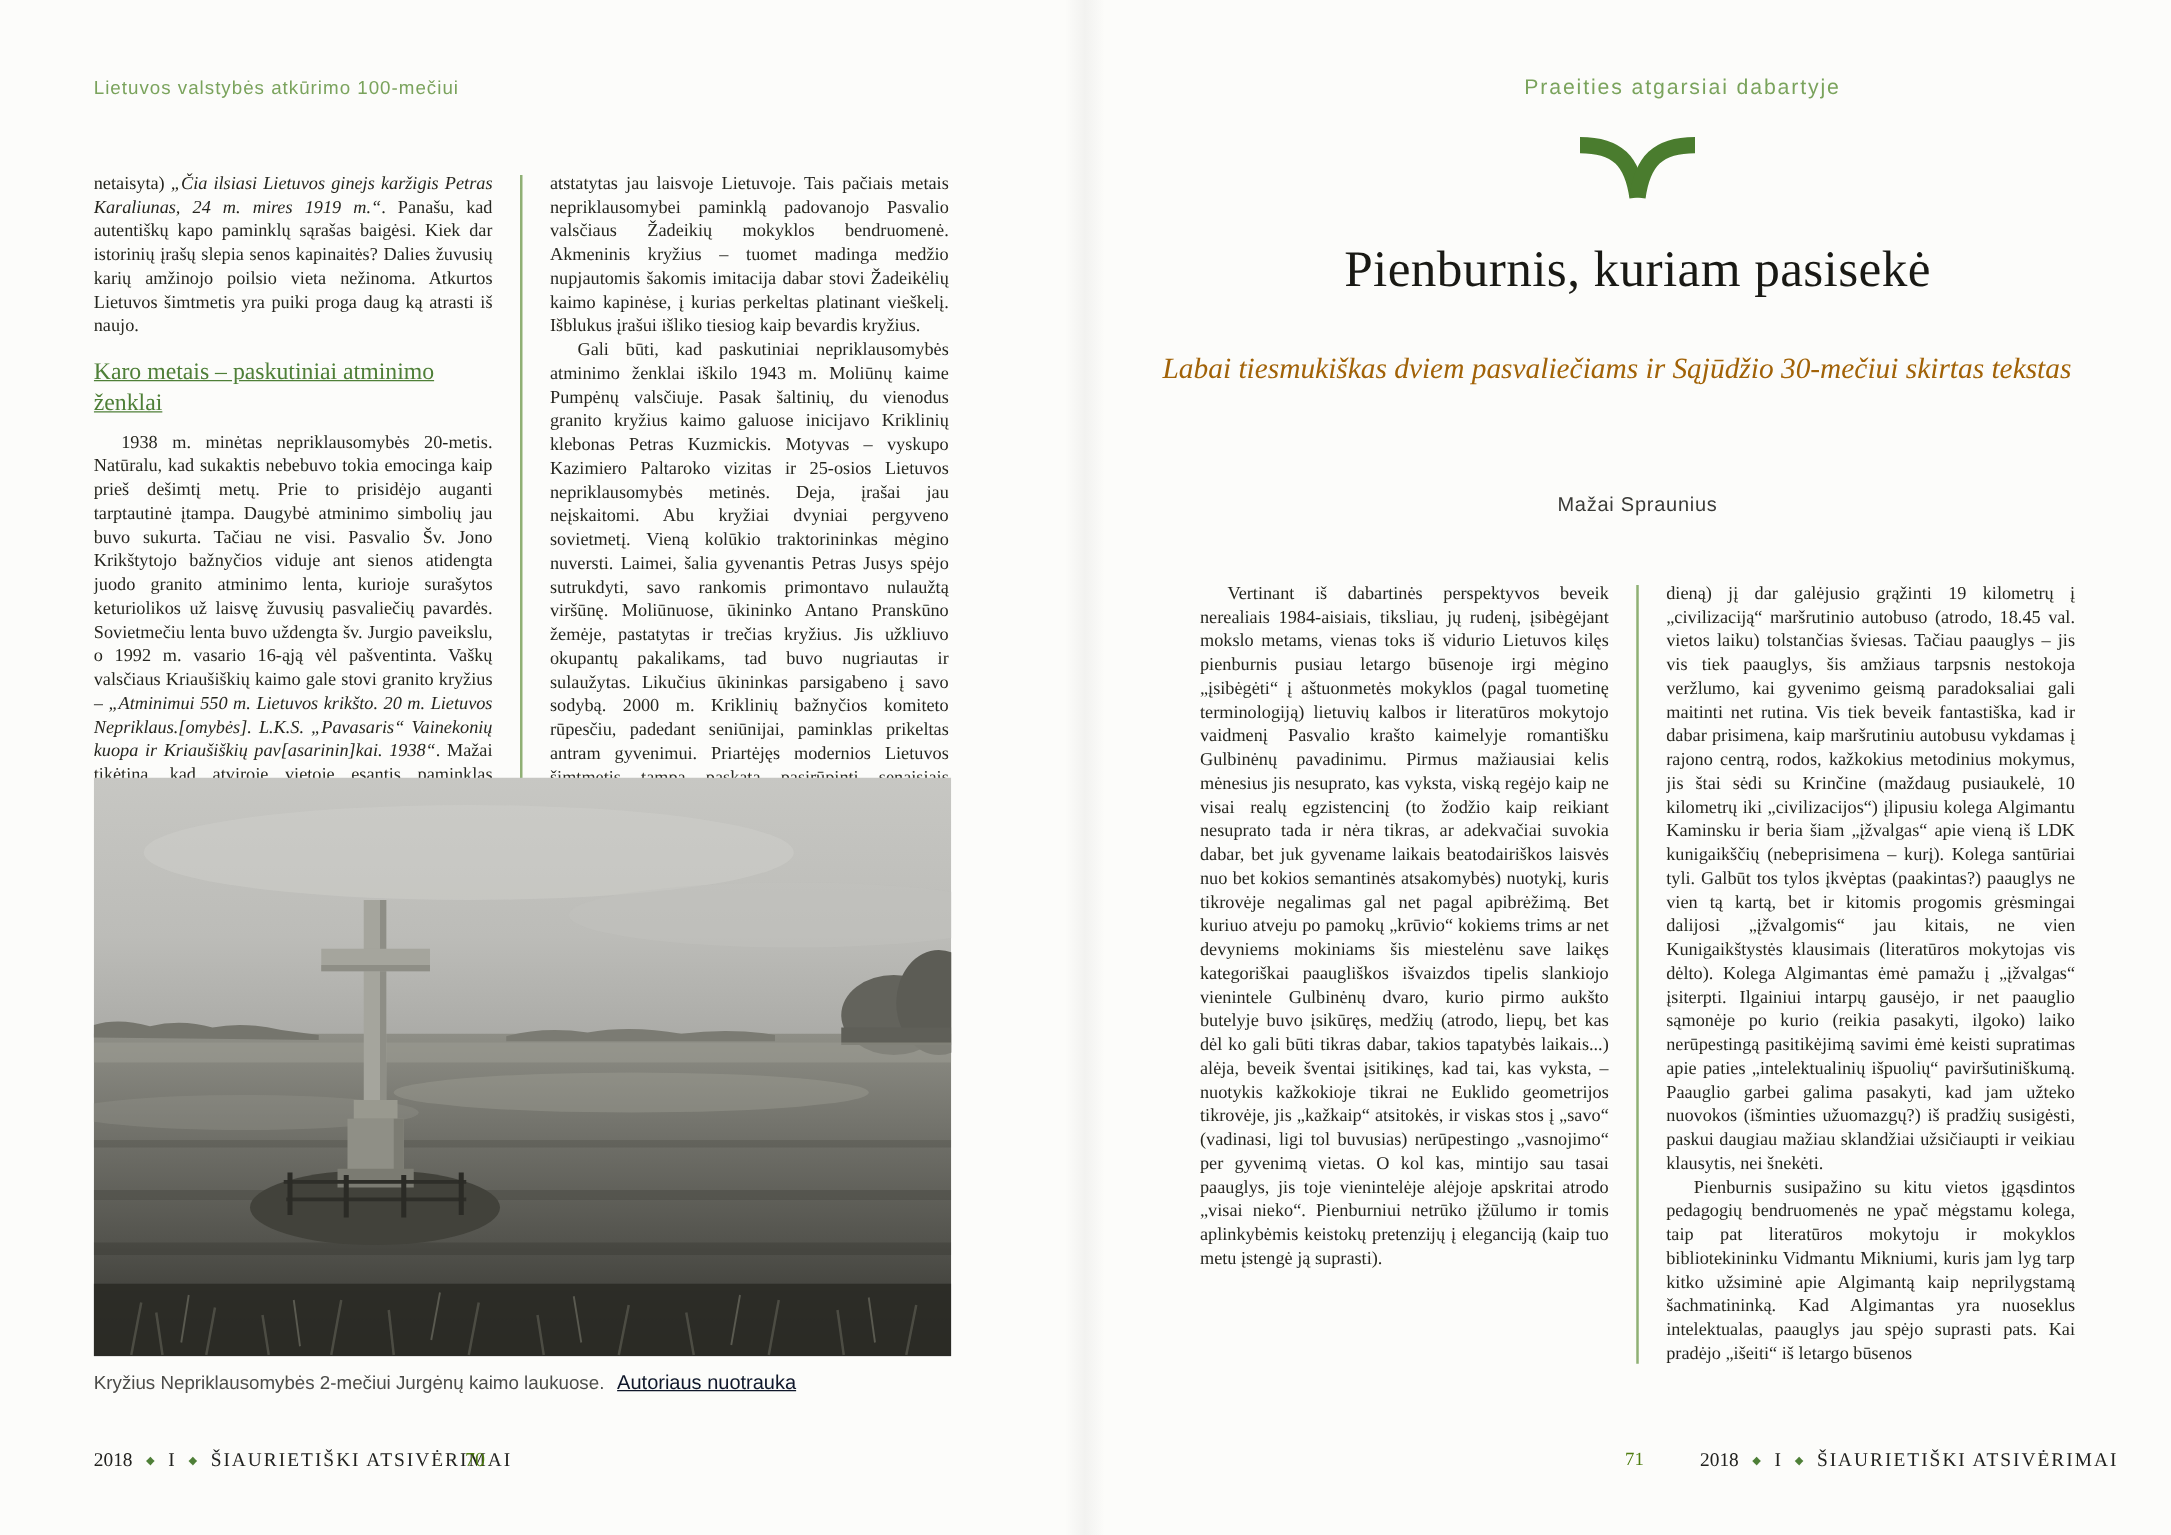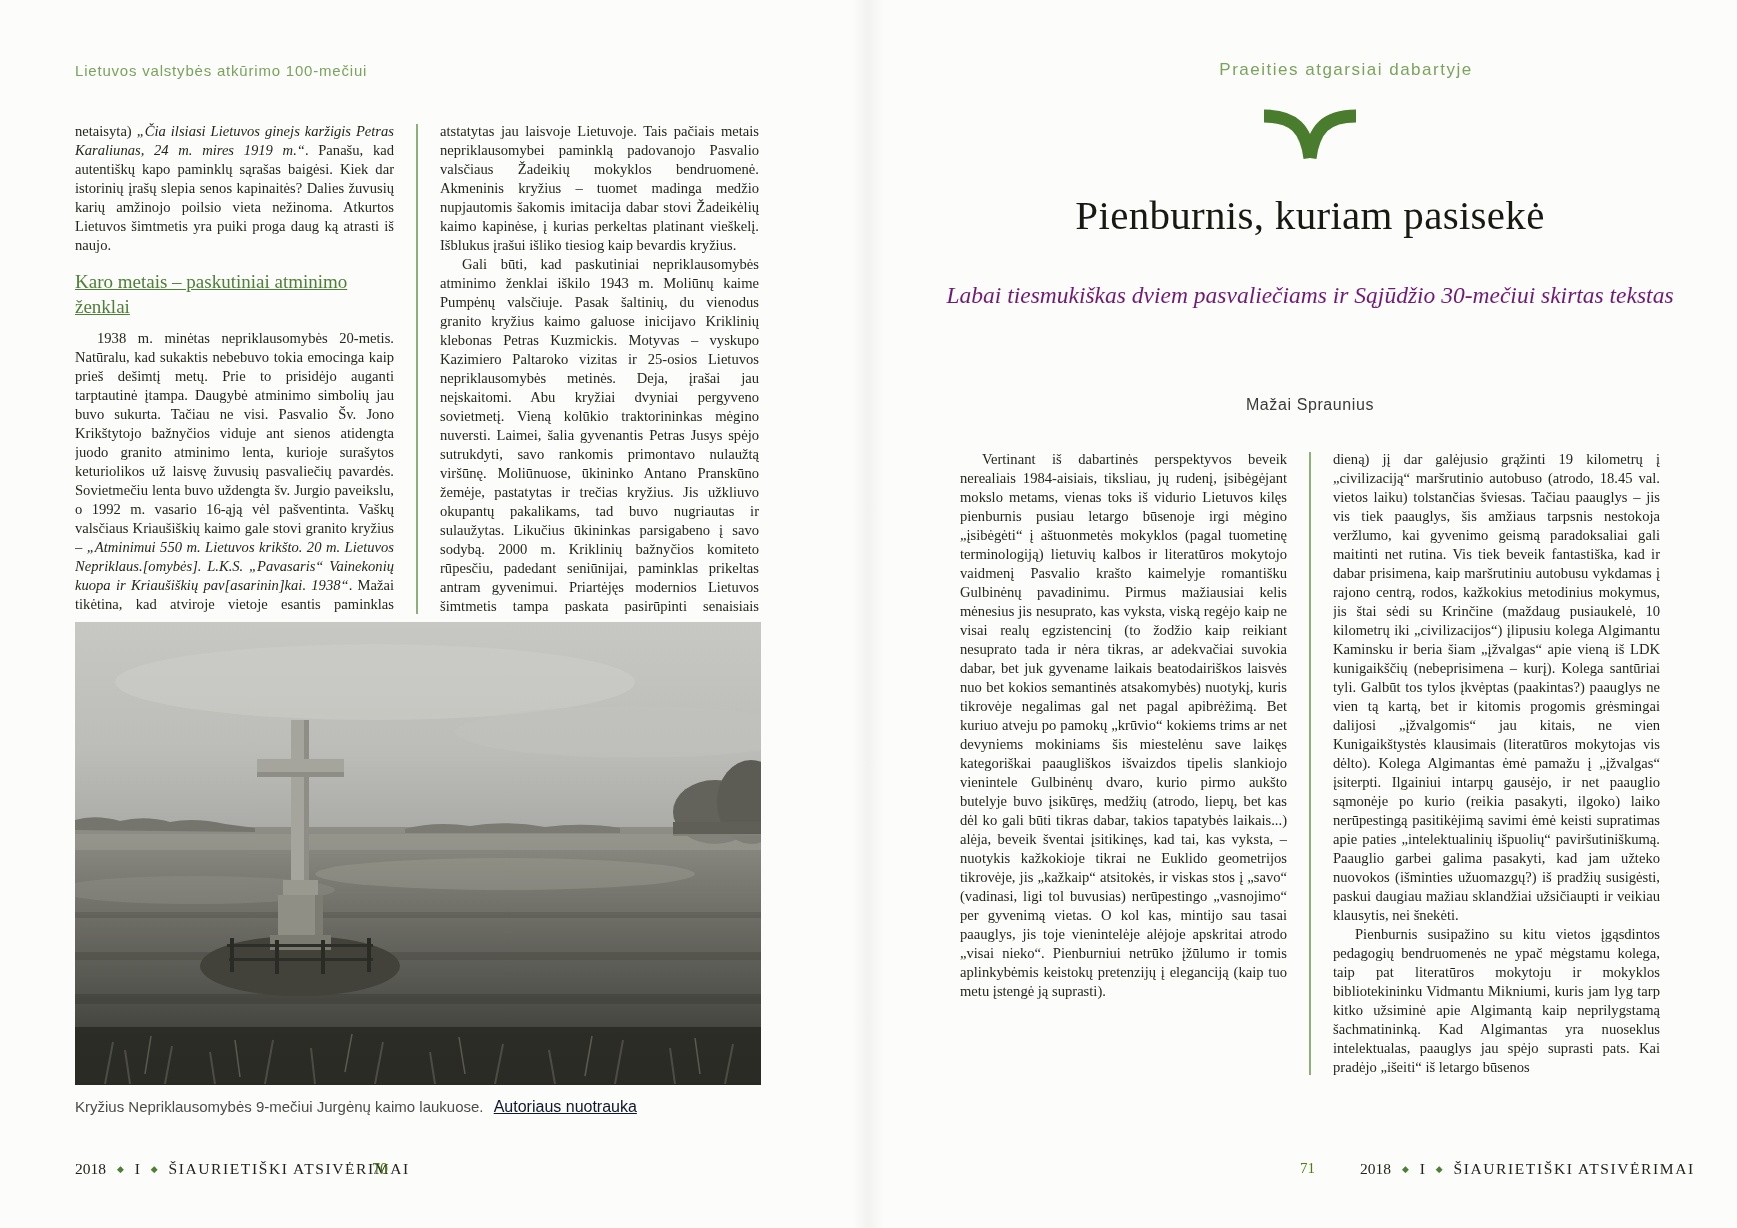--- a/index.html
+++ b/index.html
@@ -12,21 +12,21 @@
   .runhead{
     font-family:"Liberation Sans", sans-serif;
     color:#7aa35c;letter-spacing:0.8px;
   }
   .body-text{
     font:14.6px/19px "Liberation Serif", serif;
     color:#26261f;text-align:justify;
   }
   .body-text p{margin:0;}
   .body-text p.ind{text-indent:22px;}
-  .cols{display:flex;position:absolute;}
+  .cols{display:flex;position:absolute;margin-top:16px;}
   .col{overflow:hidden;}
   .vdiv{width:2px;background:#8fb074;margin:2px 22px 2px 22px;}
   .green-heading{
     color:#4e7f37;font:19px/25px "Liberation Serif", serif;
     margin:14px 0 10px 0 !important;text-align:left;text-indent:0 !important;text-decoration:underline;
   }
   .ital{font-style:italic;}
   .caption{
     position:absolute;font-family:"Liberation Sans", sans-serif;
     color:#4c4c49;font-size:15px;
@@ -40,22 +40,22 @@
   .footer .diamond{
     color:#4e7f37;font-size:9px;vertical-align:2px;margin:0 7px;
     font-family:"DejaVu Sans", sans-serif;
   }
   .pagenum{color:#4d7c0f;}
   .title{
     position:absolute;left:960px;width:700px;text-align:center;
     font:41px/46px "Liberation Serif", serif;color:#191914;letter-spacing:0.3px;
   }
   .subtitle{
-    position:absolute;left:930px;width:760px;text-align:center;
-    font:italic 23.5px/35px "Liberation Serif", serif;color:#701a75;
+    position:absolute;left:930px;width:760px;text-align:left;
+    font:italic 23.5px/35px "Liberation Serif", serif;color:#a16207;
   }
   .author{
     position:absolute;left:960px;width:700px;text-align:center;
     font-family:"Liberation Sans", sans-serif;font-size:16px;color:#3a3a37;
     letter-spacing:0.6px;
   }
   .fold{
     position:absolute;left:852px;top:0;width:32px;height:1228px;
     background:linear-gradient(to right, rgba(0,0,0,0), rgba(60,60,55,0.05) 50%, rgba(0,0,0,0));
   }
@@ -149,21 +149,21 @@
     <path d="M70 452 L76 414"></path>
       <path d="M165 455 L160 418"></path>
       <path d="M270 450 L277 412"></path>
     <path d="M390 452 L384 415"></path>
       <path d="M510 454 L517 414"></path>
       <path d="M625 452 L620 416"></path>
   </g>
 </svg>
 
 <div class="caption" style="left:75px;top:1098px;">
-  <span>Kryžius Nepriklausomybės 9-mečiui Jurgėnų kaimo laukuose.</span>
+  <span>Kryžius Nepriklausomybės 2-mečiui Jurgėnų kaimo laukuose.</span>
   <span class="credit">Autoriaus nuotrauka</span>
 </div>
 
 <div class="footer" style="left:75px;">
   <span>2018</span>
   <span class="diamond">◆</span>
   <span>I</span>
   <span class="diamond">◆</span>
   <span class="caps">ŠIAURIETIŠKI ATSIVĖRIMAI</span>
 </div>

